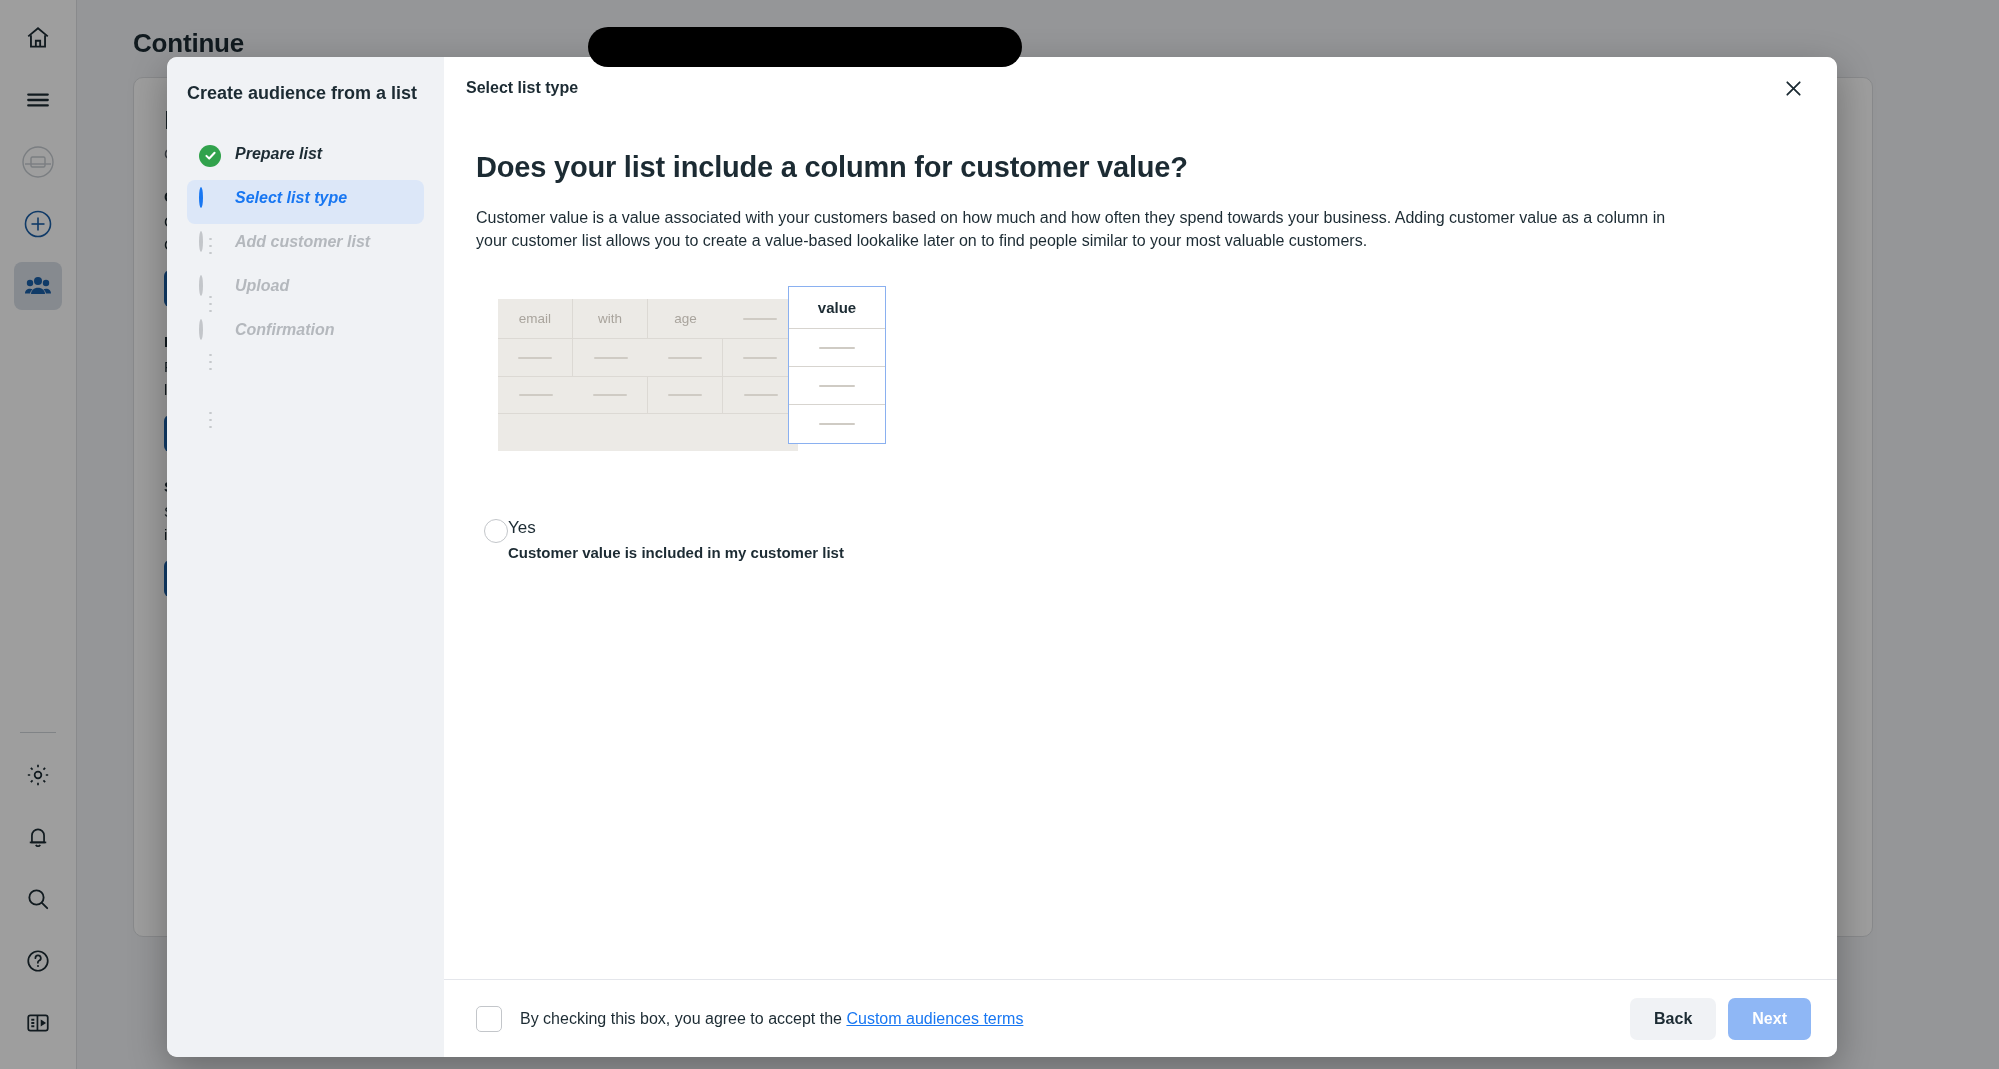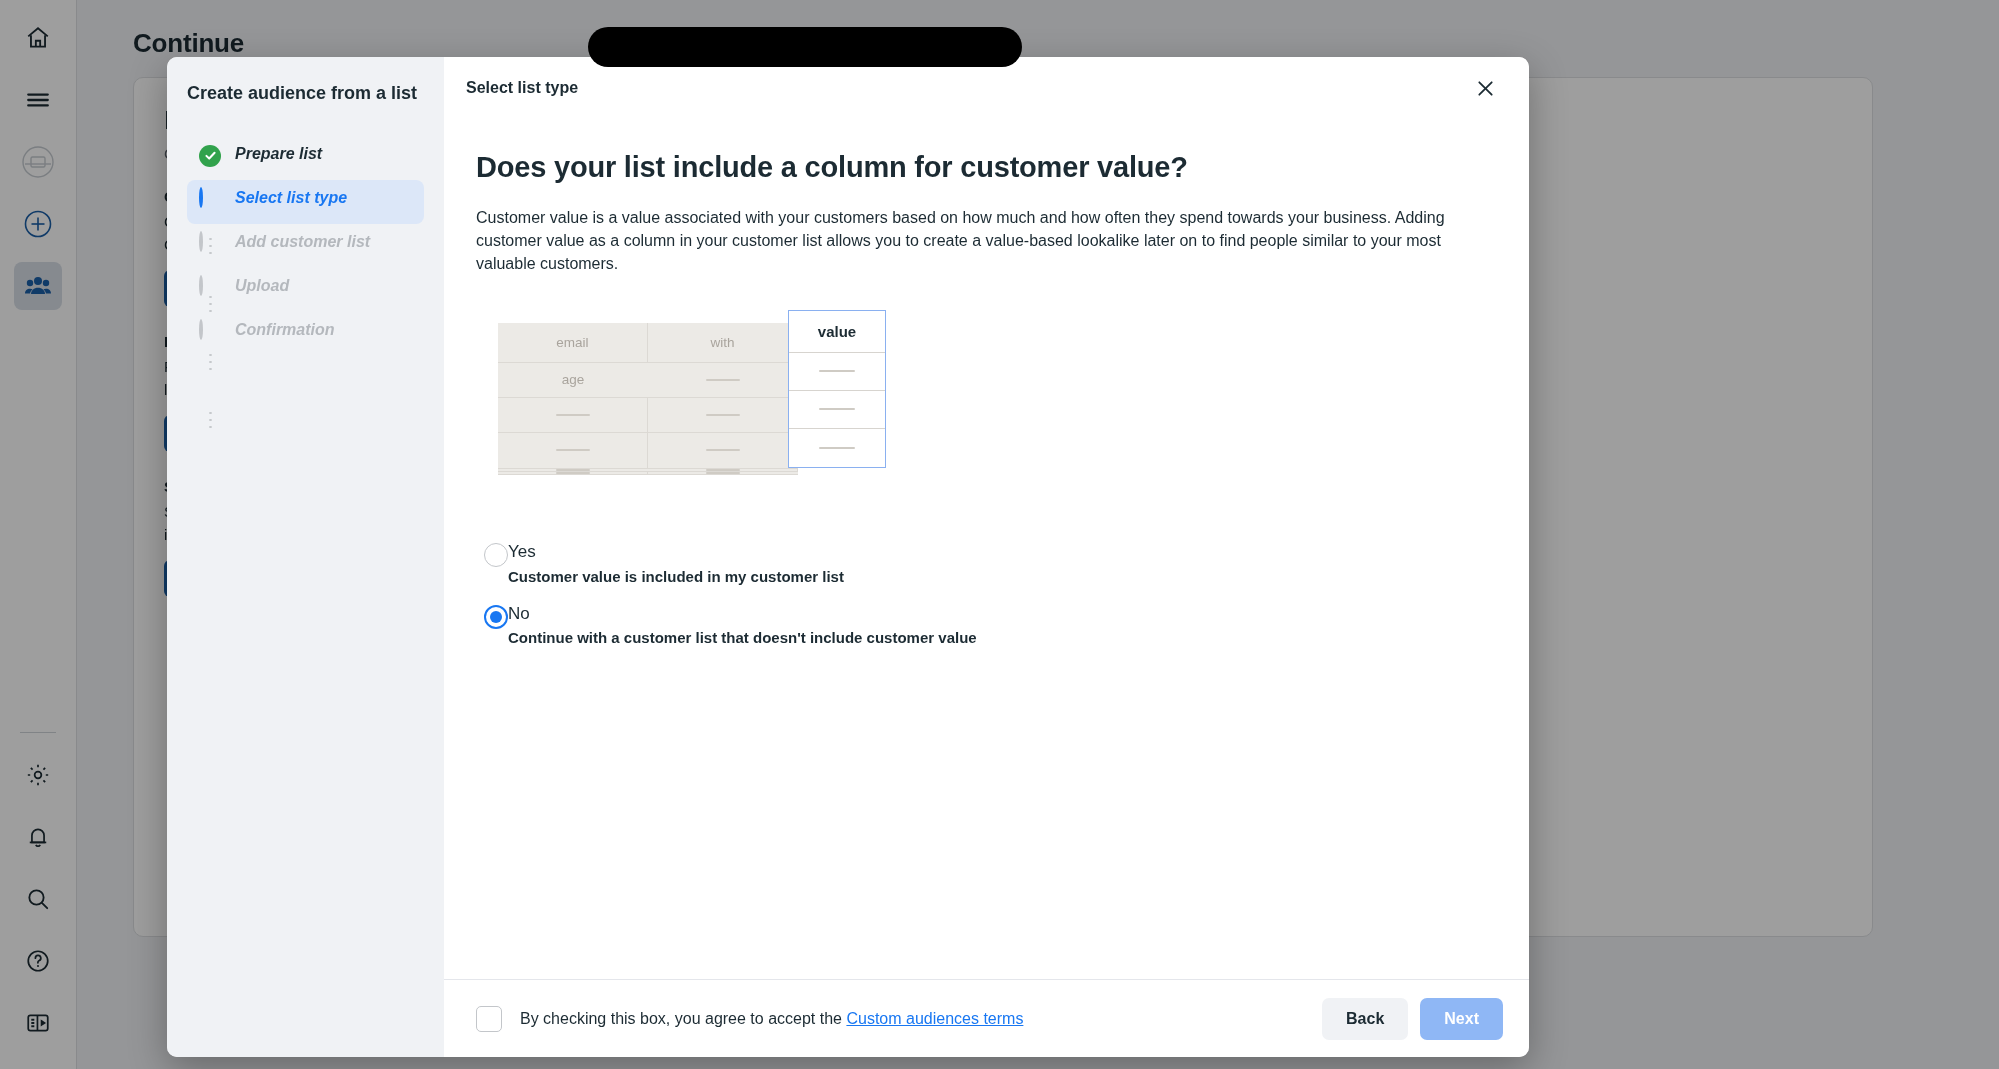--- a/index.html
+++ b/index.html
@@ -71,21 +71,21 @@
     background: #1b5fa8; color: #fff;
     font-size: 15px; font-weight: bold;
     border-radius: 6px; padding: 10px 22px;
     border: none;
   }
 
   
   .modal {
     position: absolute;
     left: 167px; top: 57px;
-    width: 1362px; height: 1000px;
+    width: 1670px; height: 1000px;
     background: #e5e5e5;
     border-radius: 10px;
     box-shadow: 0 12px 38px rgba(0,0,0,0.30);
     display: flex;
     overflow: hidden;
     z-index: 60;
   }
 
   
   .redaction {
@@ -191,21 +191,21 @@
   .illus {
     position: relative;
     width: 420px; height: 175px;
     margin-left: 22px; margin-bottom: 56px;
   }
   .illus-base {
     position: absolute; left: 0; top: 13px;
     width: 300px; height: 152px;
     background: #eceae6;
     display: grid;
-    grid-template-columns: 1fr 1fr;
+    grid-template-columns: 1fr 1fr 1fr 1fr;
     grid-template-rows: 40px 1fr 1fr 1fr;
   }
   .illus-base .cell {
     border-right: 1px solid #dcd9d4;
     border-bottom: 1px solid #dcd9d4;
     display: flex; align-items: center; justify-content: center;
   }
   .illus-base .cell:nth-child(3n) { border-right: none; }
   .illus-base .hdr {
     font-size: 13.5px; color: #a9a49d; border-bottom: 1px solid #dcd9d4;
@@ -549,27 +549,20 @@
       <div class="radio-group">
 
         <div class="radio-row">
           <span class="radio-dot"></span>
           <span class="radio-text">
             <span class="rt-label">Yes</span>
             <span class="rt-desc" style="display:block;">Customer value is included in my customer list</span>
           </span>
         </div>
 
-        <div class="radio-row">
-          <span class="radio-dot checked"></span>
-          <span class="radio-text">
-            <span class="rt-label">No</span>
-            <span class="rt-desc" style="display:block;">Continue with a customer list that doesn't include customer value</span>
-          </span>
-        </div>
 
       </div>
     </div>
 
     <footer class="modal-footer">
       <span class="agree-box"></span>
       <span class="agree-text">
         <span>By checking this box, you agree to accept the </span><a class="agree-link" href="#">Custom audiences terms</a>
       </span>
       <span class="footer-actions">

